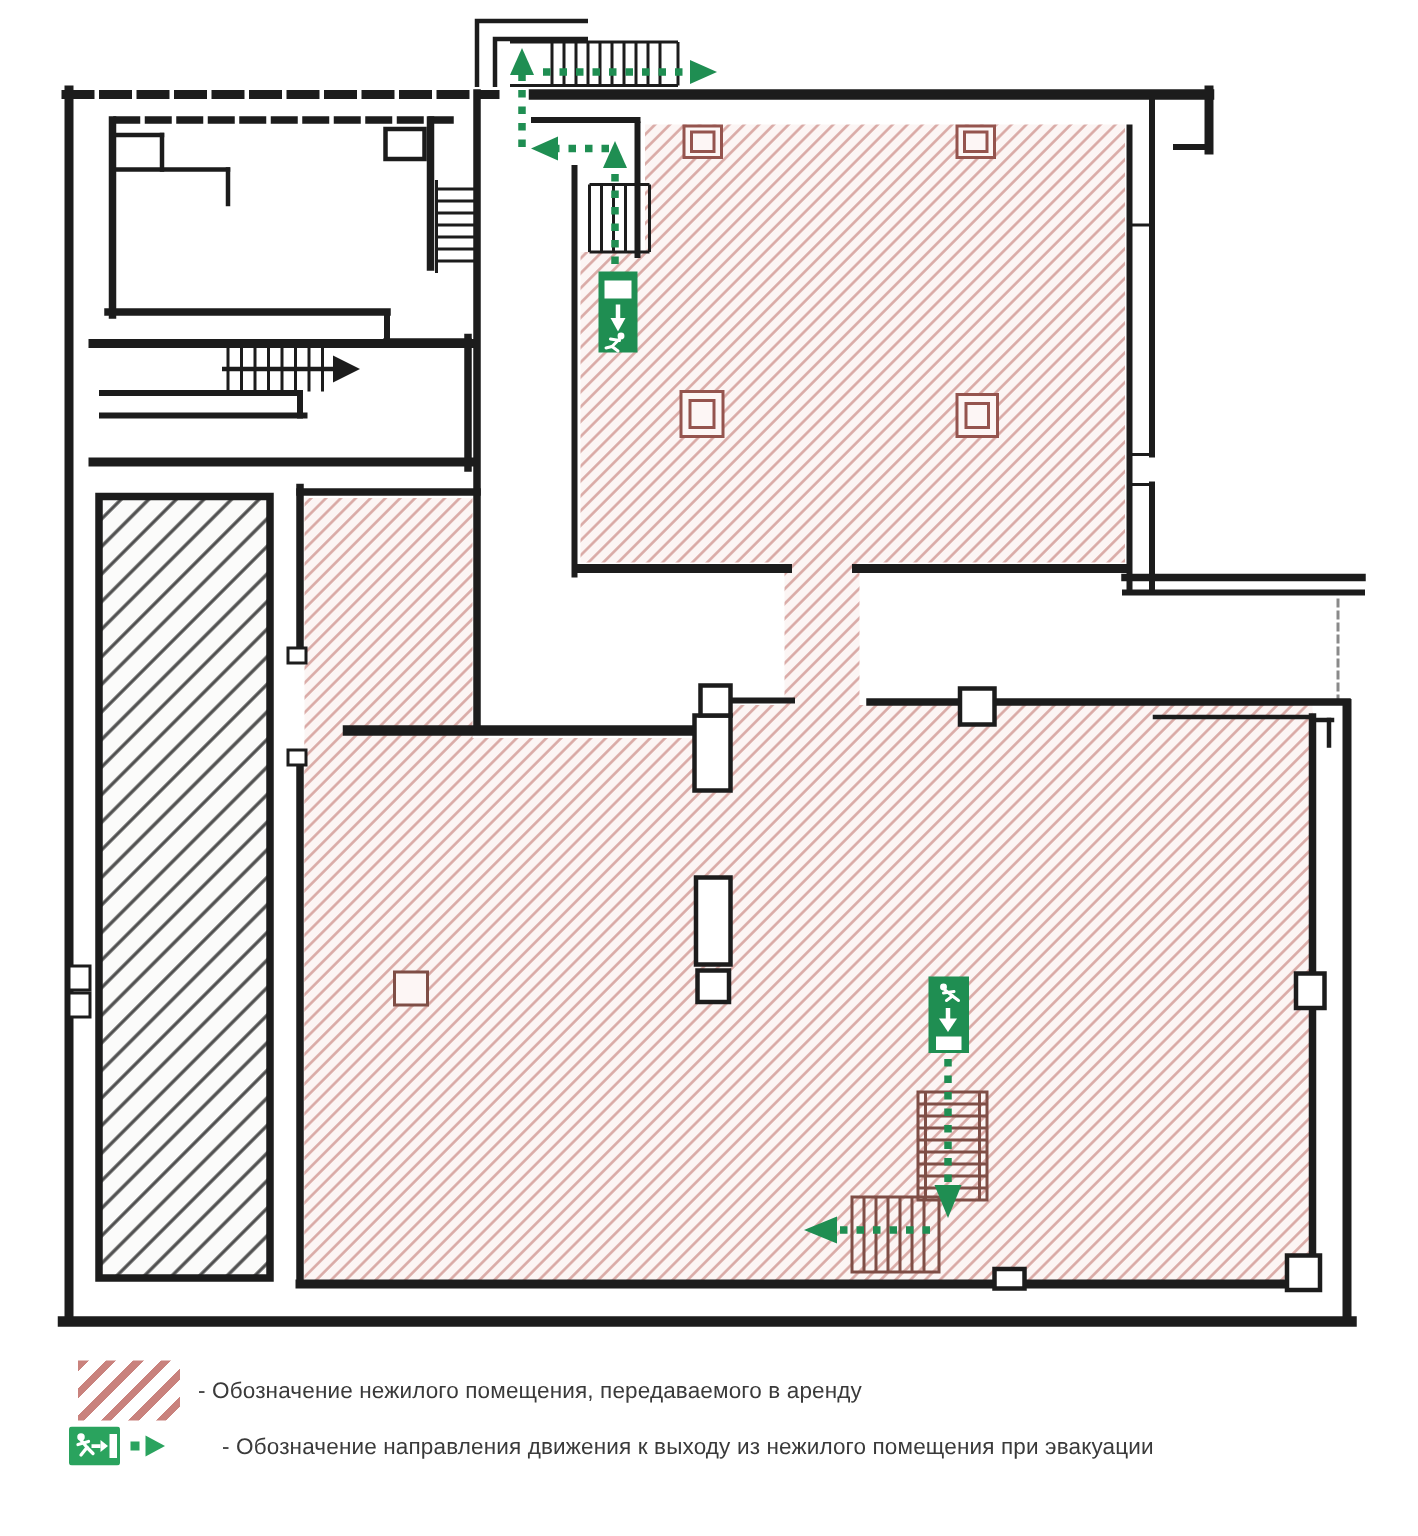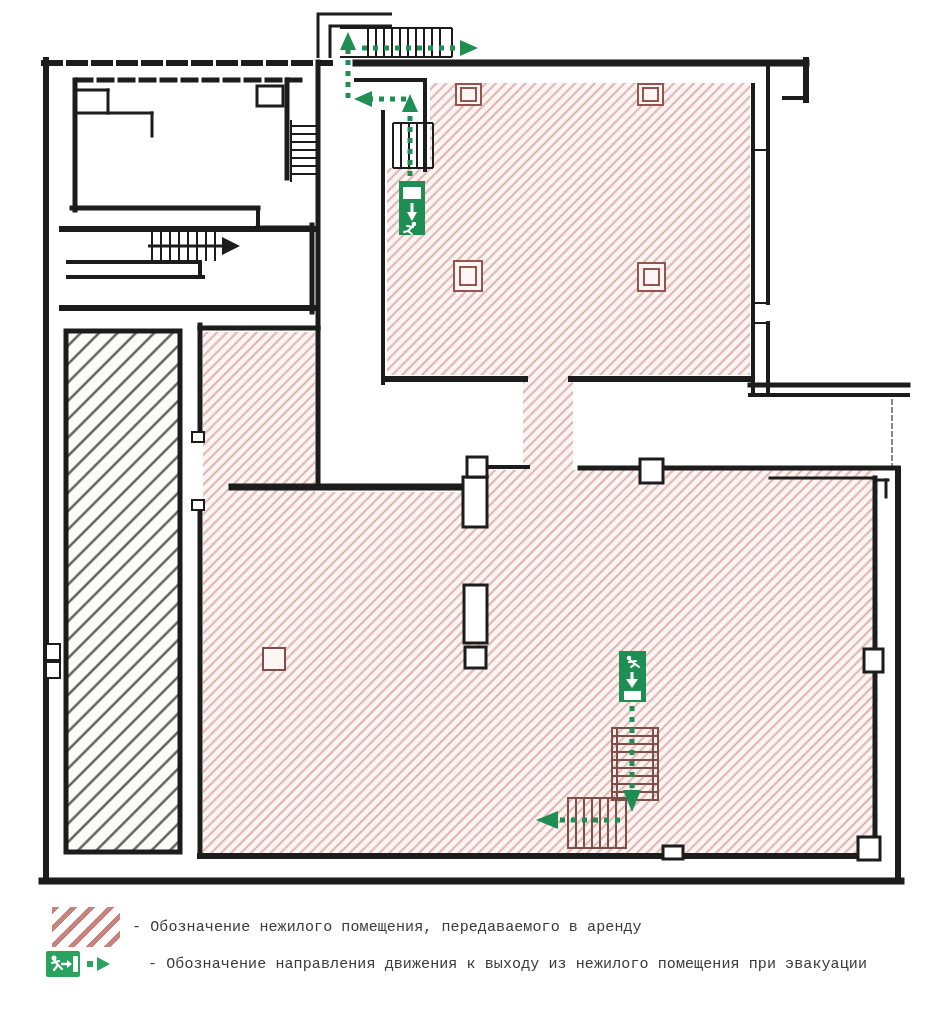--- a/index.html
+++ b/index.html
@@ -1,17 +1,17 @@
 <!DOCTYPE html>
 <html style="--paper: #ffffff; --wall: #1c1c1c; --hatch-pink: #d8a7a3; --hatch-pink-bg: #fcf5f4; --hatch-gray: #4e4e4e; --hatch-gray-bg: #fbfbfa; --green: #1f8e52; --legend-green: #2aa35e; --legend-stripe: #c9827d; --stair-red: #7f4e46; --column-red: #95544e; --text: #3a3a3a;"><head>
 <meta charset="utf-8">
 <style>
   html,body{margin:0;padding:0;background:#ffffff;}
   #app{position:relative;width:945px;height:1024px;background:var(--paper,#fff);
-       font-family:Liberation Mono, monospace;overflow:hidden;}
+       font-family:Liberation Sans, sans-serif;overflow:hidden;}
   #plan-svg{position:absolute;left:0;top:0;}
   .legend-row{position:absolute;display:flex;align-items:center;}
   .legend-text{font-size:15px;color:var(--text,#3a3a3a);letter-spacing:.1px;white-space:nowrap;}
   .swatch{width:68px;height:40px;
     background:repeating-linear-gradient(135deg,var(--legend-stripe,#c9827d) 0 5px,#ffffff 5px 13px);
     margin-right:12px;}
   .route-dash{width:6px;height:6px;background:var(--legend-green,#2aa35e);margin-left:7px;}
   .route-tri{width:0;height:0;border-top:7px solid transparent;border-bottom:7px solid transparent;
     border-left:13px solid var(--legend-green,#2aa35e);margin-left:4px;}
   .row2-text{margin-left:38px;}

